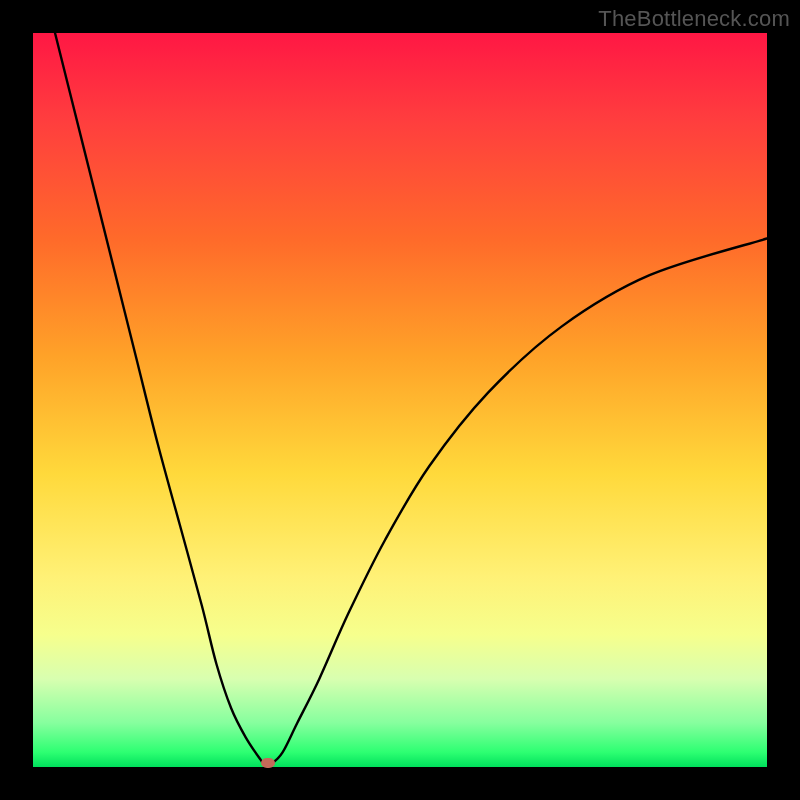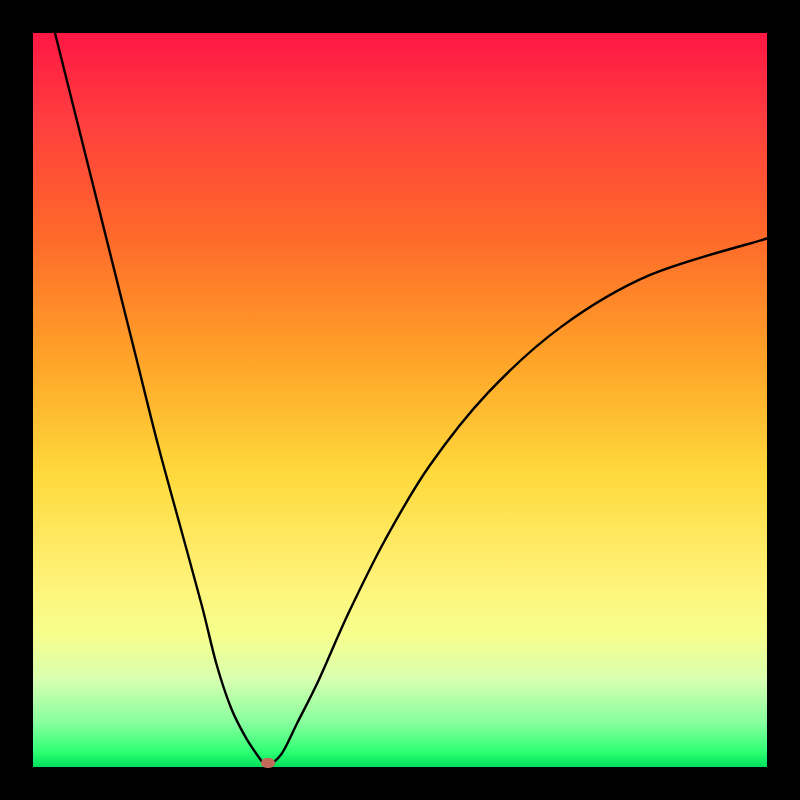--- a/index.html
+++ b/index.html
@@ -63,20 +63,21 @@
     height: 10px;
     border-radius: 6px / 5px;
     background: #c46a5a;
     transform: translate(-50%, -50%);
   }
 </style>
 </head>
 <body>
 
 <div class="frame">
+  <div class="attr">TheBottleneck.com</div>
 
   <div class="plot-area">
     <svg class="curve" viewBox="0 0 734 734" preserveAspectRatio="none">
       <path id="curve-path" fill="none" stroke="#000" stroke-width="2.4" stroke-linecap="round" stroke-linejoin="round" d="M 22.02 0.00 C 24.47 9.79 30.58 34.25 36.70 58.72 C 42.82 83.19 51.38 117.44 58.72 146.80 C 66.06 176.16 73.40 205.52 80.74 234.88 C 88.08 264.24 95.42 293.60 102.76 322.96 C 110.10 352.32 117.44 382.90 124.78 411.04 C 132.12 439.18 139.46 464.87 146.80 491.78 C 154.14 518.69 162.70 549.28 168.82 572.52 C 174.94 595.76 178.61 614.11 183.50 631.24 C 188.39 648.37 193.29 663.05 198.18 675.28 C 203.07 687.51 207.97 696.08 212.86 704.64 C 217.75 713.20 224.48 722.38 227.54 726.66 C 230.60 730.94 229.38 729.72 231.21 730.33 C 233.05 730.94 235.49 732.17 238.55 730.33 C 241.61 728.50 245.28 726.05 249.56 719.32 C 253.84 712.59 258.12 702.19 264.24 689.96 C 270.36 677.73 277.70 664.27 286.26 645.92 C 294.82 627.57 304.61 603.10 315.62 579.86 C 326.63 556.62 338.86 530.93 352.32 506.46 C 365.78 481.99 379.23 457.53 396.36 433.06 C 413.49 408.59 433.06 382.90 455.08 359.66 C 477.10 336.42 501.57 313.17 528.48 293.60 C 555.39 274.03 582.31 256.90 616.56 242.22 C 650.81 227.54 714.43 211.64 734.00 205.52 "></path>
     </svg>
     <div id="marker" class="dot" style="left: 234.88px; top: 730.33px; background: rgb(196, 106, 90);"></div>
   </div>
 </div>
 
 </body></html>

